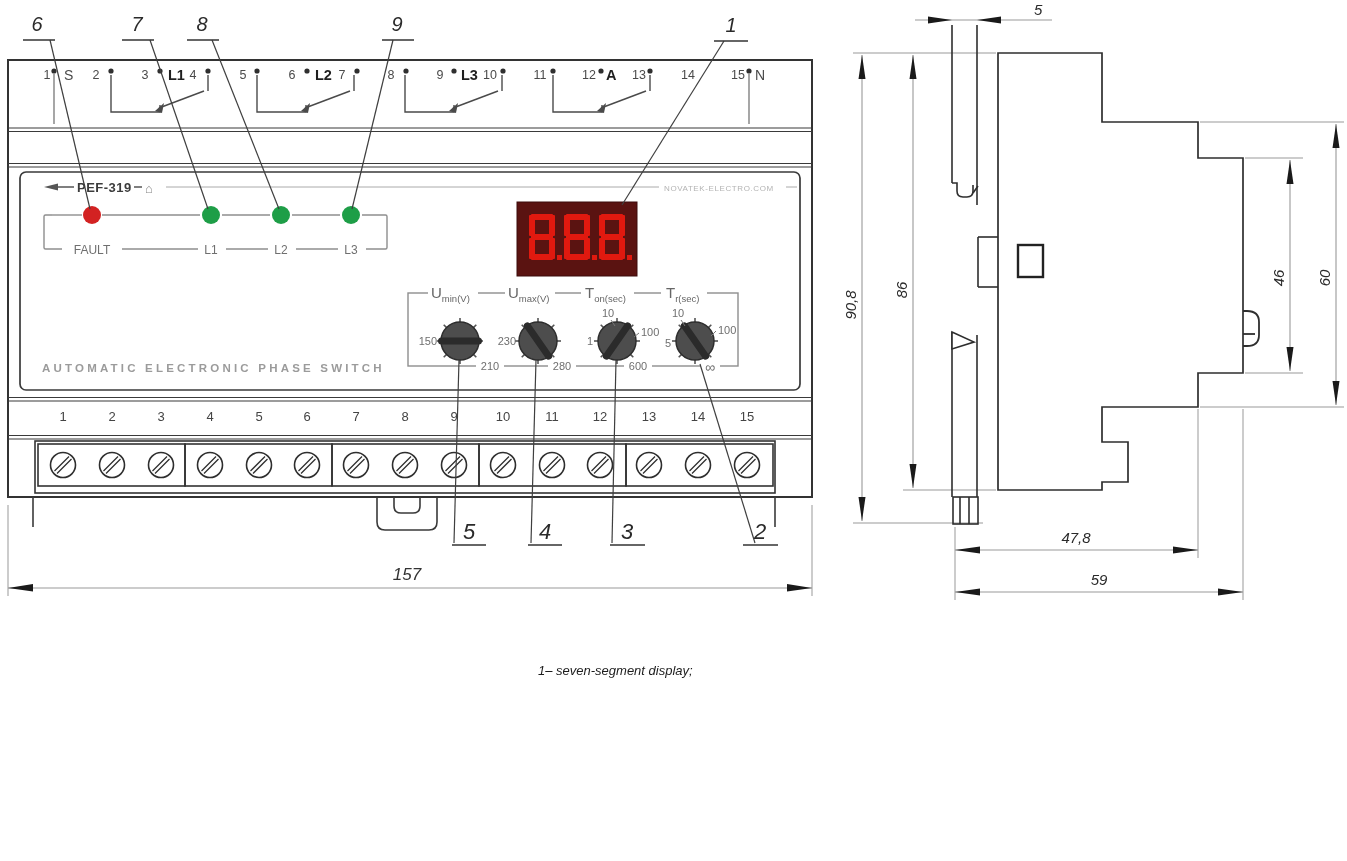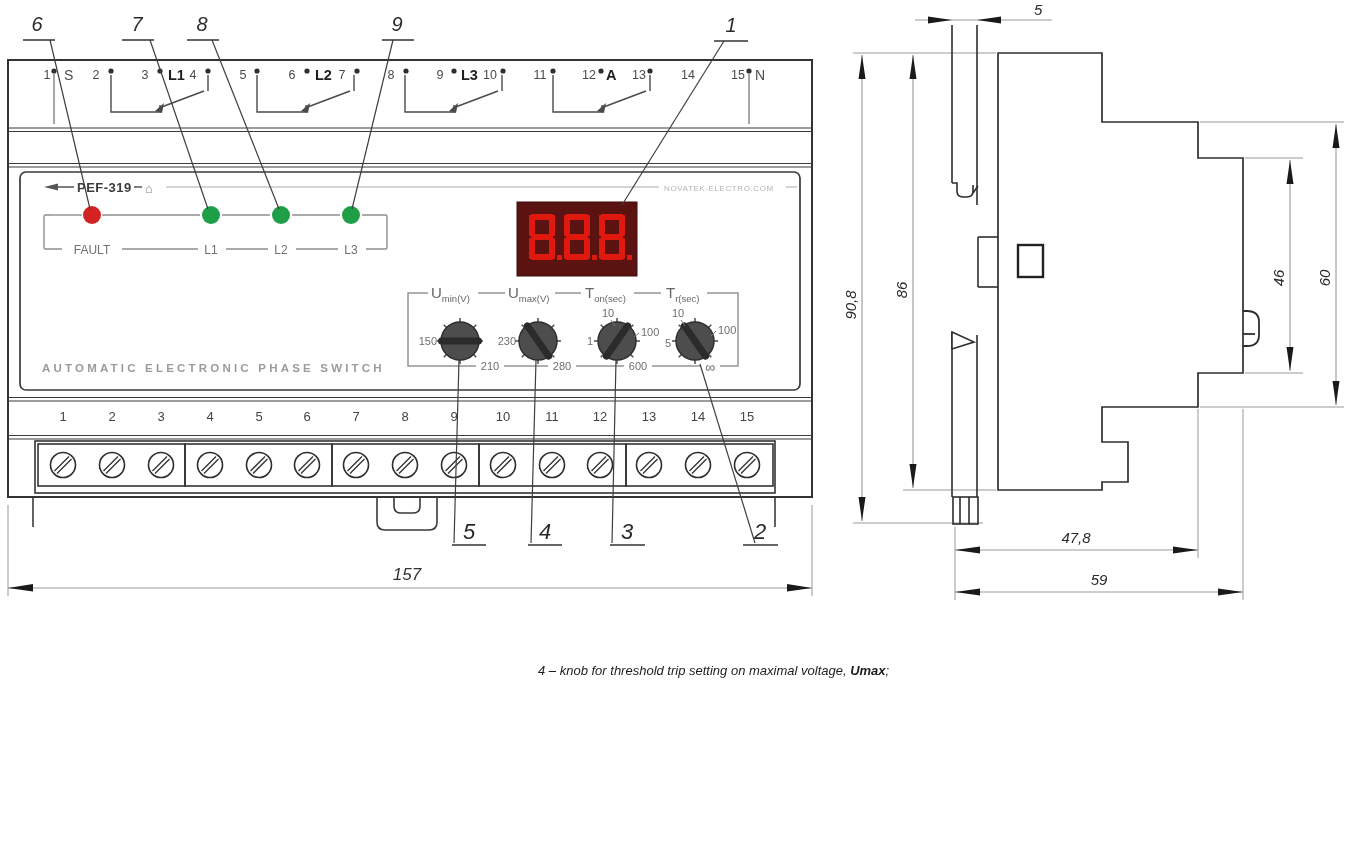--- a/index.html
+++ b/index.html
@@ -390,21 +390,21 @@
     <rect x="1018" y="245" width="25" height="32" fill="#ffffff" stroke="#222222" stroke-width="2.4"></rect>
     <g stroke="#2e2e2e" stroke-width="1.8" fill="none">
       <path d="M1243,311 H1247 Q1259,311 1259,322 V335 Q1259,346 1247,346 H1243"></path>
       <line x1="1243" y1="334" x2="1255" y2="334"></line>
     </g>
   </g>
 </svg>
 
 
 <div class="legend">
-  <div><span>4 – knob for threshold trip setting on maximal voltage, </span><b>Umax</b><span>;</span></div>
+  <div><span>1– seven-segment display;</span><b></b><span></span></div>
   
   
   
   
   
 </div>
 
 </div>
 
 </body></html>

